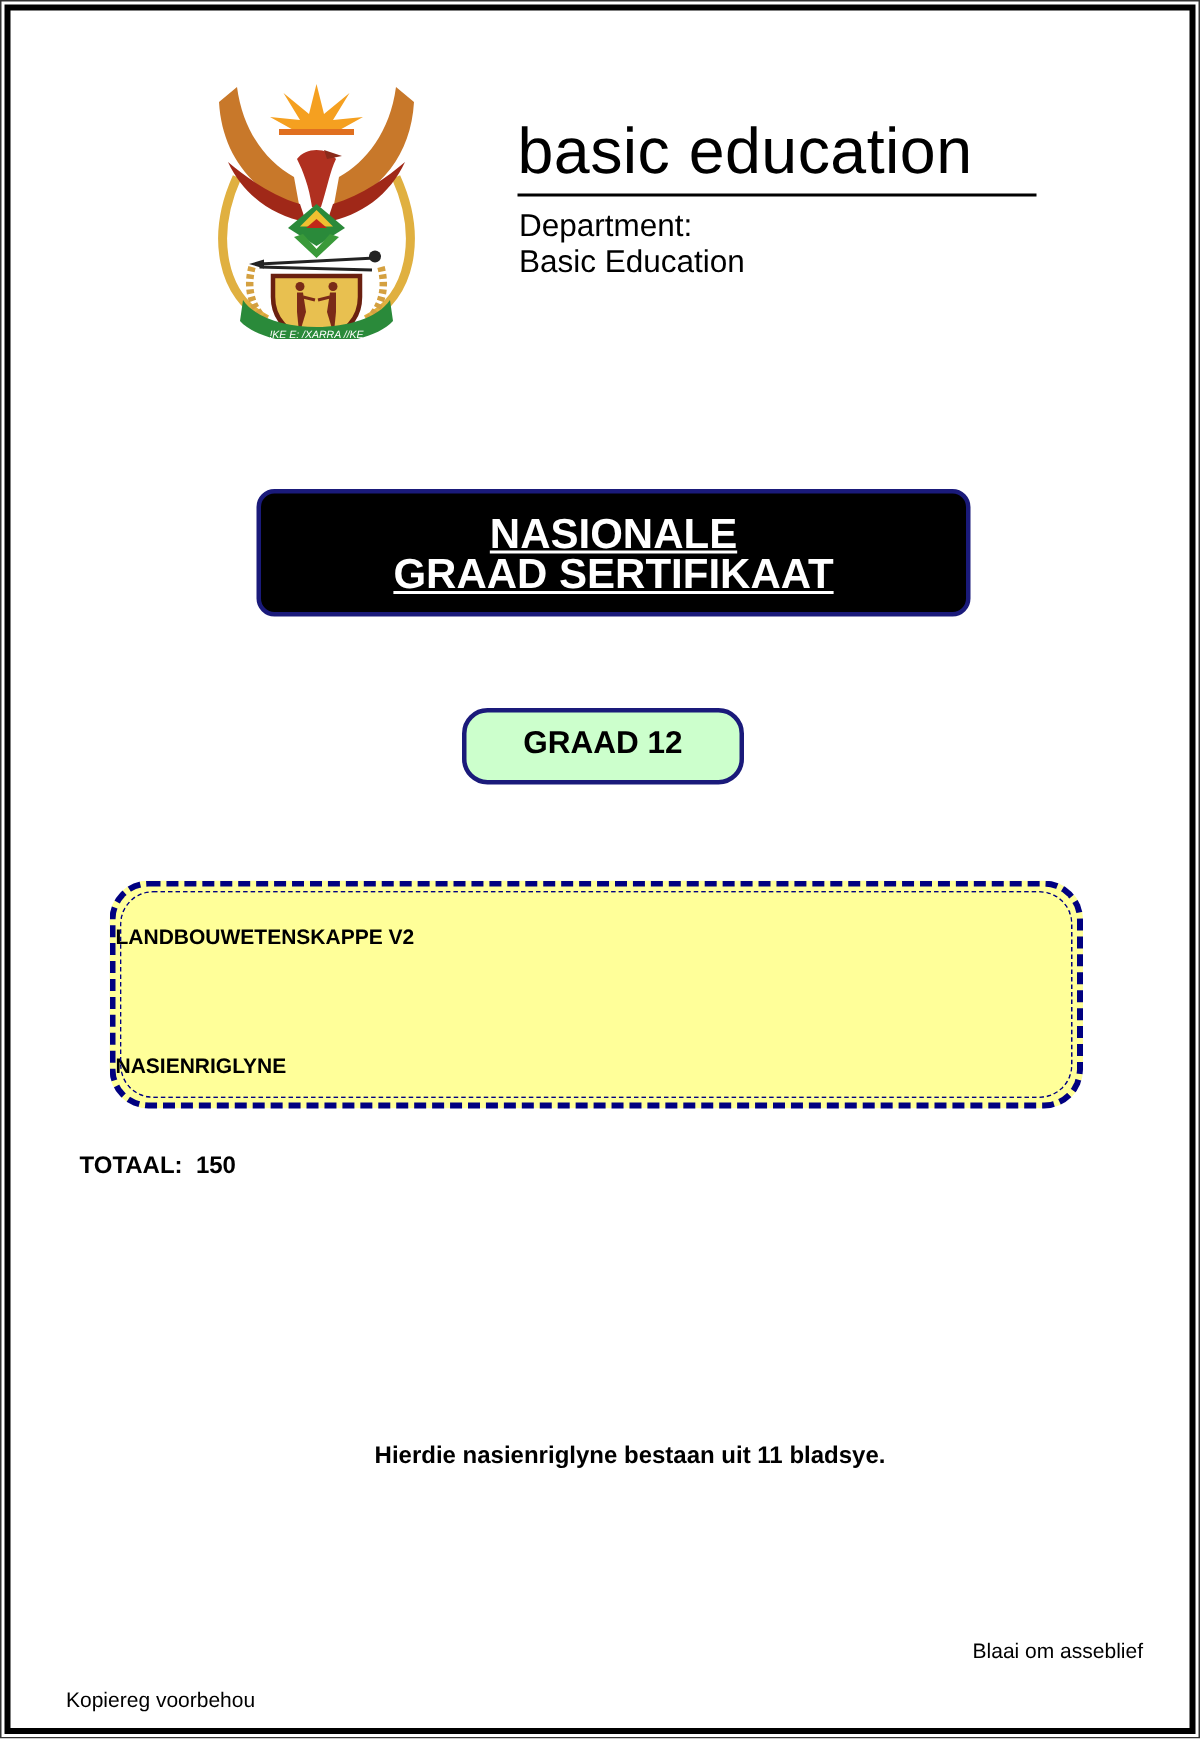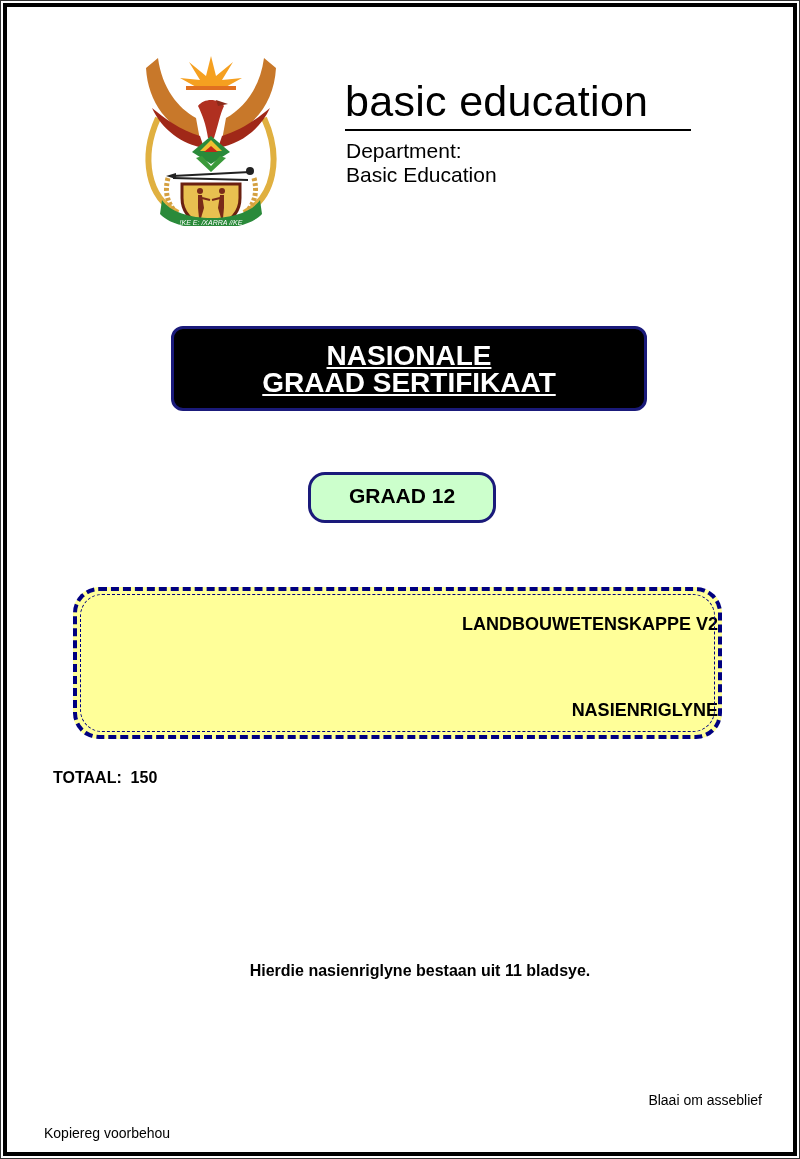--- a/index.html
+++ b/index.html
@@ -29,22 +29,22 @@
   .grade-box { position: absolute; left: 308px; top: 472px; width: 182px; height: 45px;
                background: #ccffcc; border: 3px solid #1a1a7a; border-radius: 17px;
                display: flex; align-items: center; justify-content: center; }
   .grade-text { font-weight: bold; font-size: 21px; margin-top: -4px; }
 
   .subject-box { position: absolute; left: 73px; top: 587px; width: 641px; height: 144px;
                  background: #ffff99; border: 4px dashed #000080; border-radius: 26px;
                  outline: none; }
   .subject-box::after { content: ""; position: absolute; left: 3px; top: 3px; right: 3px; bottom: 3px;
                         border: 1px dashed #000080; border-radius: 22px; pointer-events: none; }
-  .subject-line { position: absolute; left: 0; width: 100%; text-align: right;
-                  font-weight: bold; font-size: 18px; line-height: 22px; }
+  .subject-line { position: absolute; left: 0; width: 100%; text-align: left;
+                  font-weight: bold; font-size: 14px; line-height: 22px; }
   .subj-1 { top: 22px; }
   .subj-2 { top: 61px; }
   .subj-3 { top: 108px; }
 
   .total { position: absolute; left: 53px; top: 769px; font-weight: bold; font-size: 16px; white-space: pre; }
 
   .pages-note { position: absolute; left: 0; width: 840px; top: 962px; text-align: center;
                 font-weight: bold; font-size: 16px; }
 
   .footer-left { position: absolute; left: 44px; top: 1125px; font-size: 14px; }

